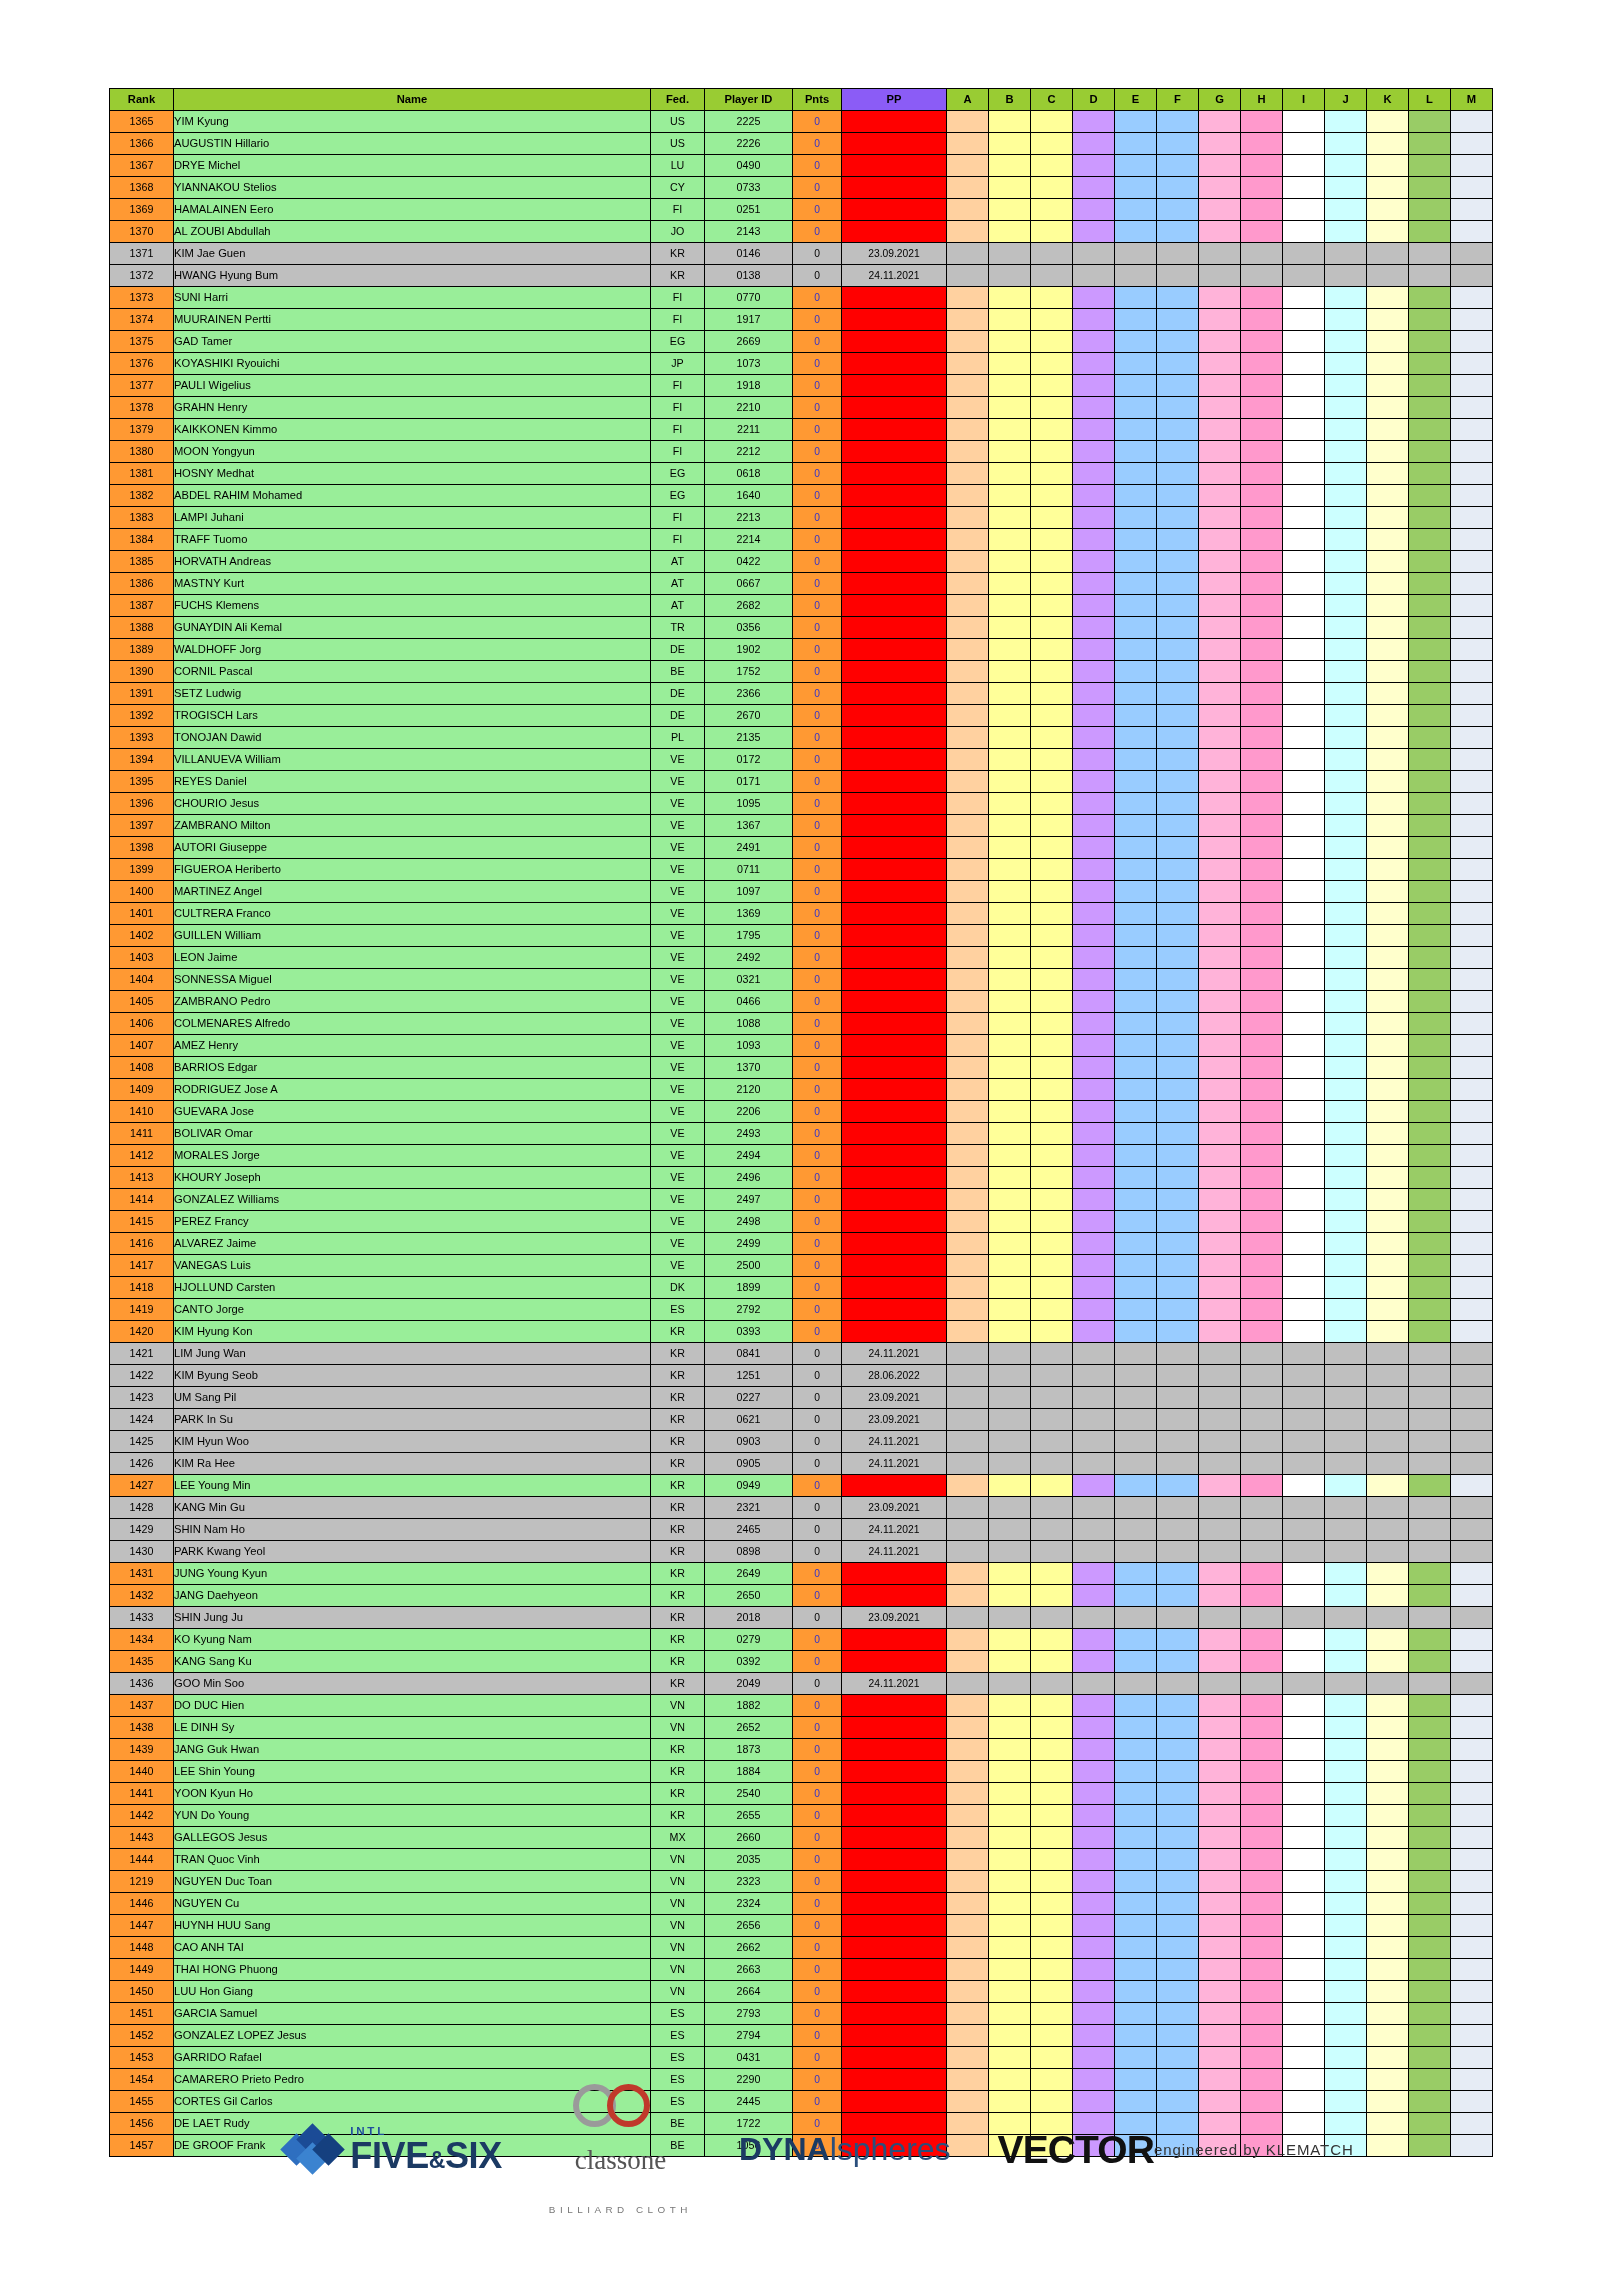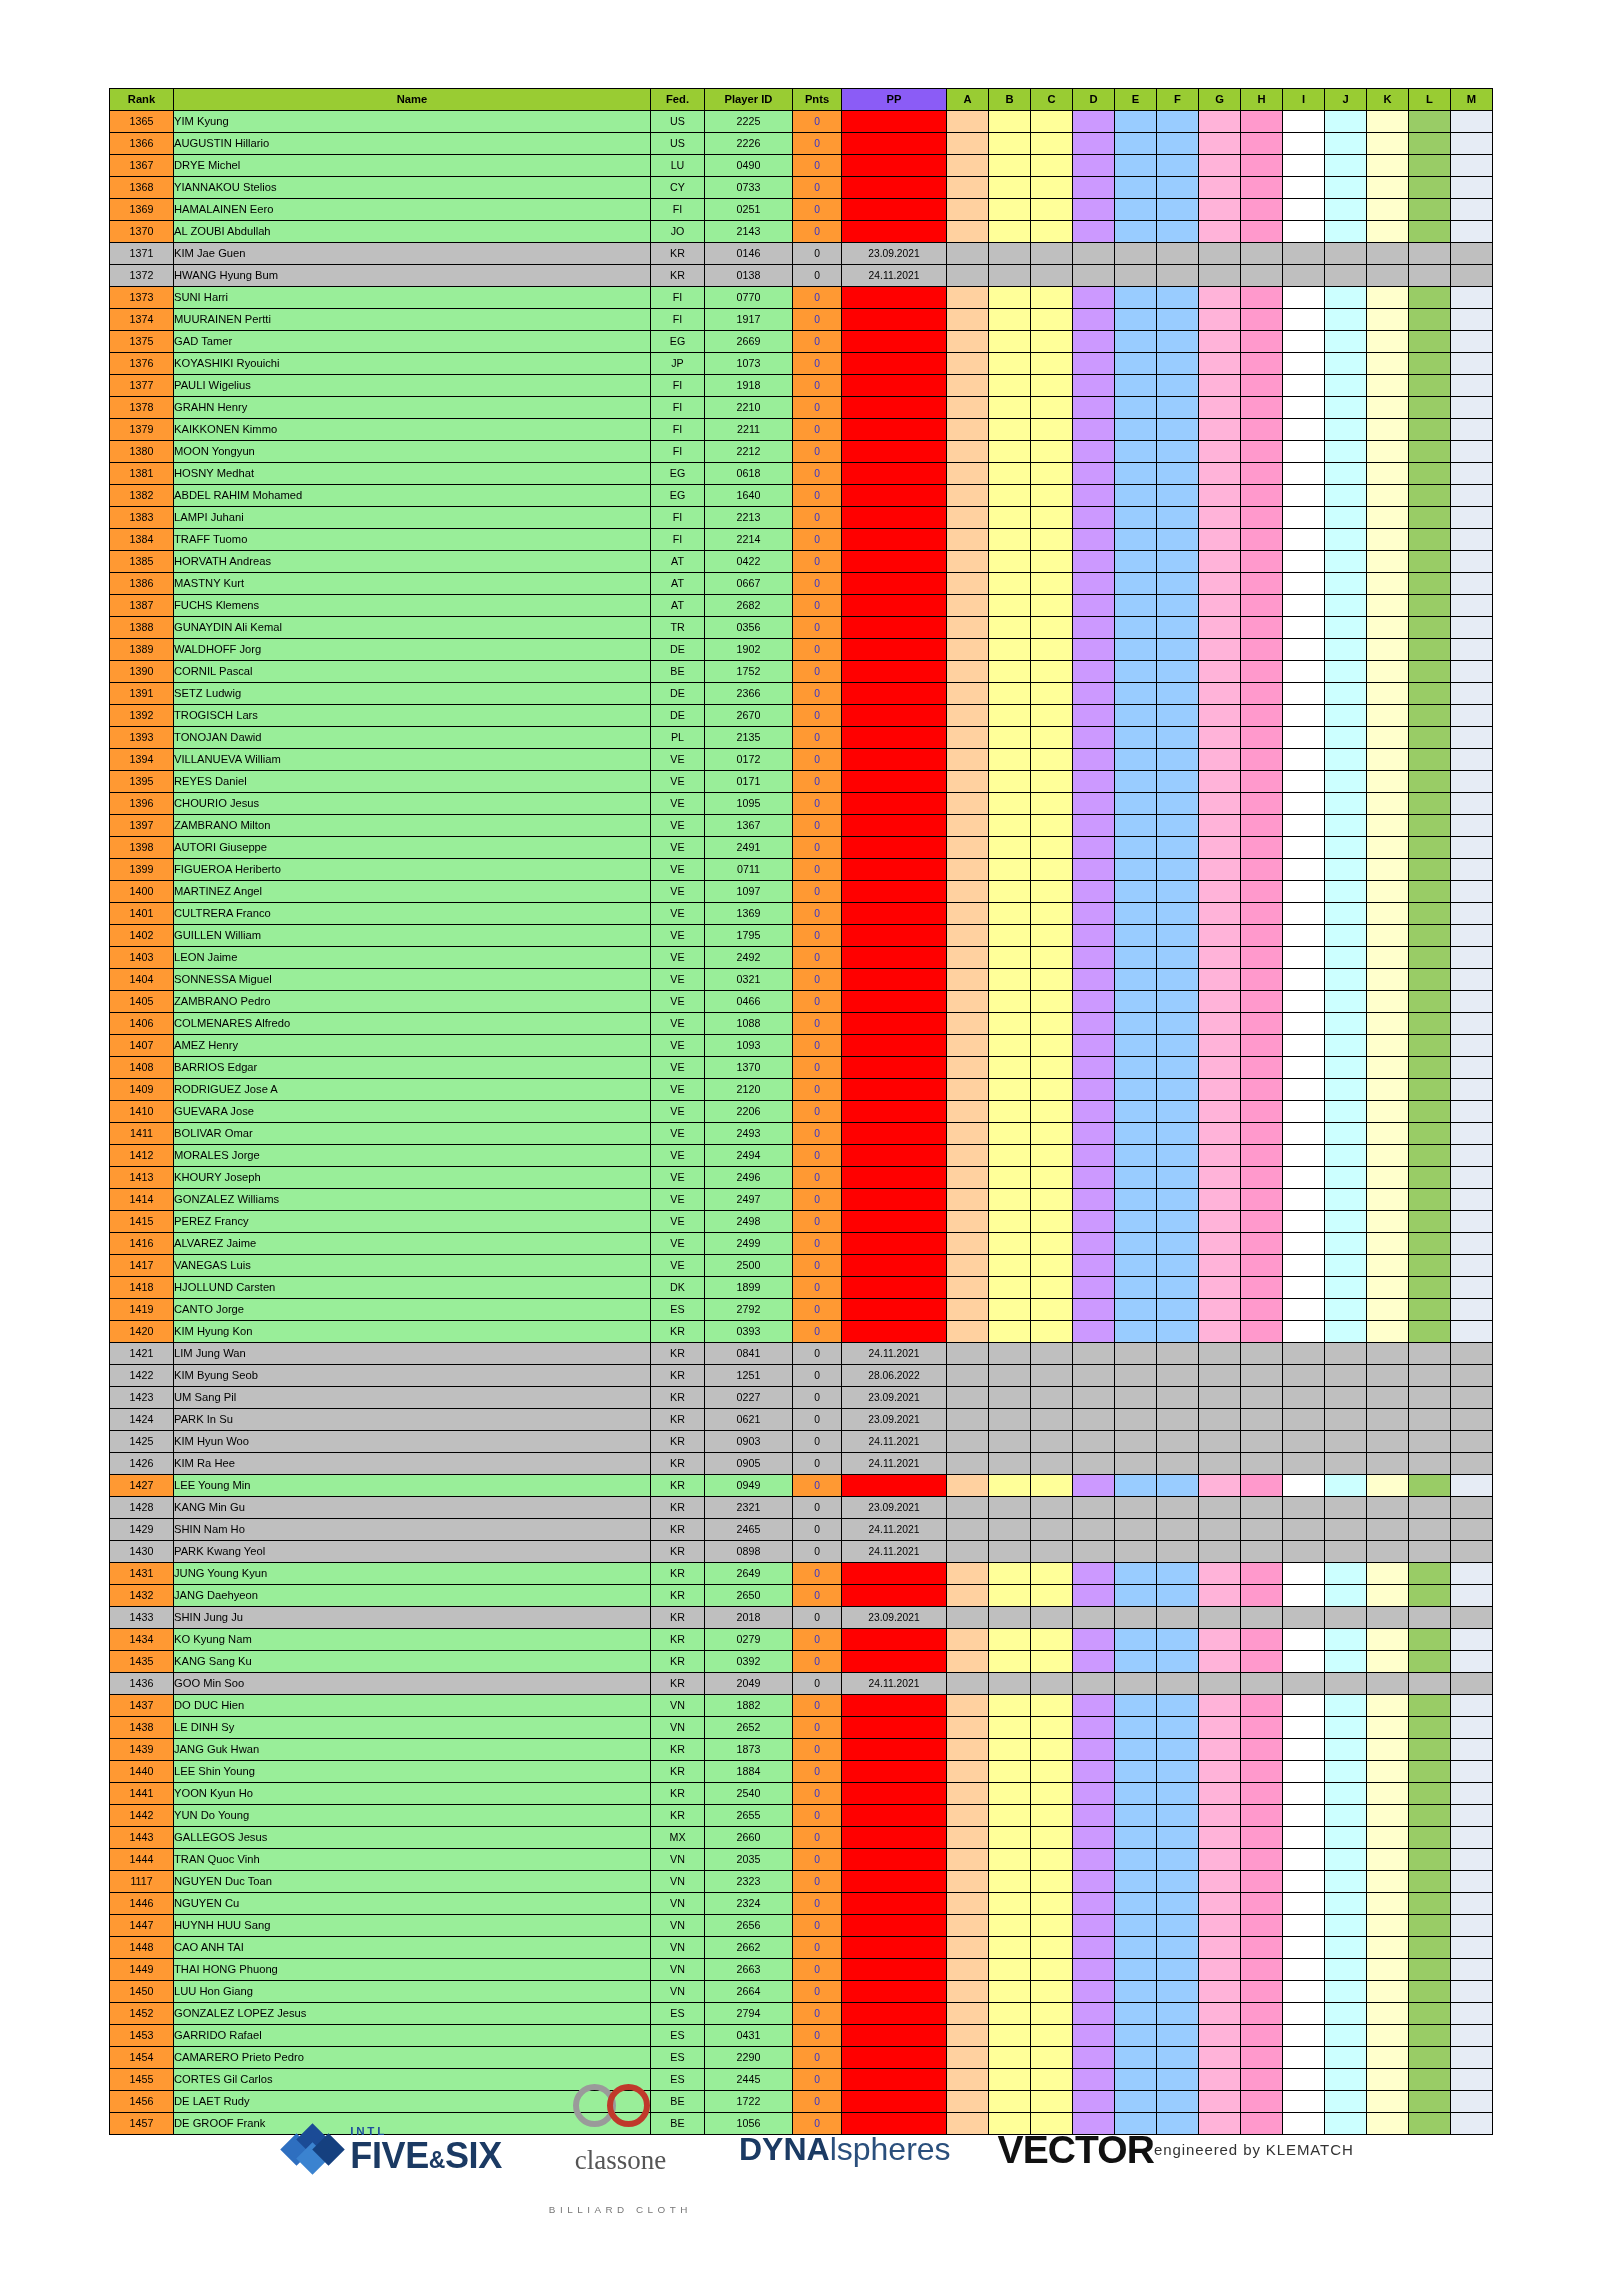--- a/index.html
+++ b/index.html
@@ -1898,21 +1898,21 @@
           <td class="L5"></td>
           <td class="L6"></td>
           <td class="L7"></td>
           <td class="L8"></td>
           <td class="L9"></td>
           <td class="L10"></td>
           <td class="L11"></td>
           <td class="L12"></td>
         </tr>
         <tr class="green">
-          <td class="rank">1117</td>
+          <td class="rank">1219</td>
           <td class="name">NGUYEN Duc Toan</td>
           <td class="fed">VN</td>
           <td class="pid">2323</td>
           <td class="pnts">0</td>
           <td class="pp"></td>
           <td class="L0"></td>
           <td class="L1"></td>
           <td class="L2"></td>
           <td class="L3"></td>
           <td class="L4"></td>
@@ -2007,20 +2007,41 @@
           <td class="L9"></td>
           <td class="L10"></td>
           <td class="L11"></td>
           <td class="L12"></td>
         </tr>
         <tr class="green">
           <td class="rank">1450</td>
           <td class="name">LUU Hon Giang</td>
           <td class="fed">VN</td>
           <td class="pid">2664</td>
+          <td class="pnts">0</td>
+          <td class="pp"></td>
+          <td class="L0"></td>
+          <td class="L1"></td>
+          <td class="L2"></td>
+          <td class="L3"></td>
+          <td class="L4"></td>
+          <td class="L5"></td>
+          <td class="L6"></td>
+          <td class="L7"></td>
+          <td class="L8"></td>
+          <td class="L9"></td>
+          <td class="L10"></td>
+          <td class="L11"></td>
+          <td class="L12"></td>
+        </tr>
+        <tr class="green">
+          <td class="rank">1451</td>
+          <td class="name">GARCIA Samuel</td>
+          <td class="fed">ES</td>
+          <td class="pid">2793</td>
           <td class="pnts">0</td>
           <td class="pp"></td>
           <td class="L0"></td>
           <td class="L1"></td>
           <td class="L2"></td>
           <td class="L3"></td>
           <td class="L4"></td>
           <td class="L5"></td>
           <td class="L6"></td>
           <td class="L7"></td>

